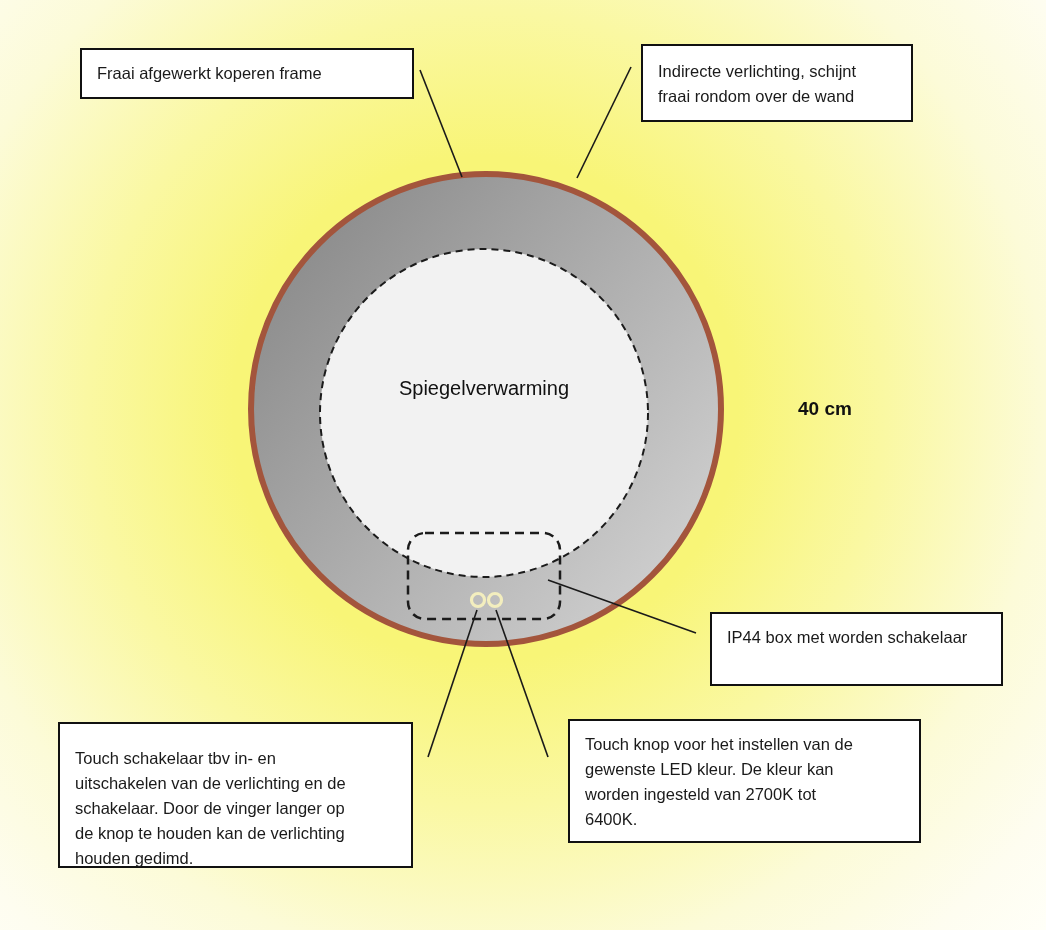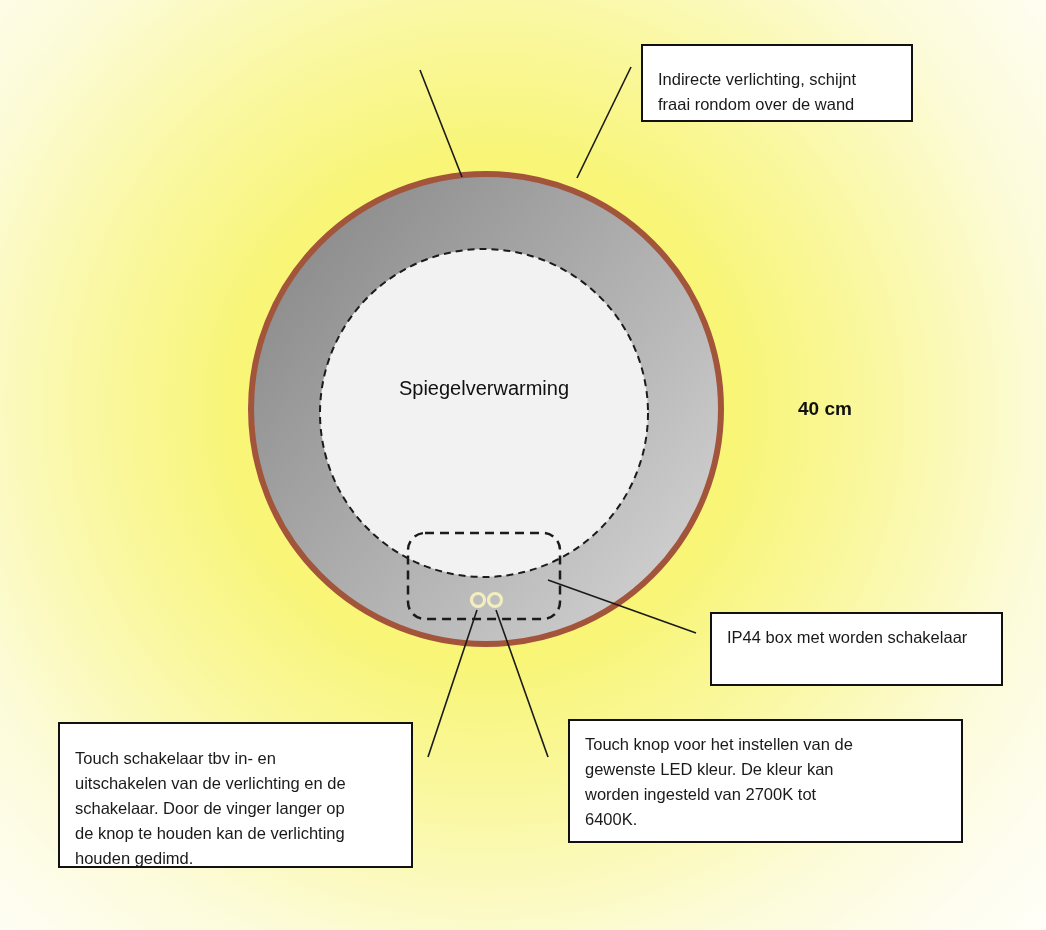--- a/index.html
+++ b/index.html
@@ -44,32 +44,32 @@
   #dim-label {
     font-size: 19px;
     font-weight: bold;
   }
   #box-frame {
     left: 80px; top: 48px; width: 334px; height: 51px;
     display: flex; align-items: center; padding: 0 15px;
   }
   #box-indirect {
     left: 641px; top: 44px; width: 272px; height: 78px;
-    padding: 21px 15px;
+    padding: 13px 15px;
   }
   #box-ip44 {
     left: 710px; top: 612px; width: 293px; height: 74px;
     padding: 11px 15px;
   }
   #box-touch-switch {
     left: 58px; top: 722px; width: 355px; height: 146px;
     padding: 22px 15px;
   }
   #box-touch-color {
-    left: 568px; top: 719px; width: 395px; height: 124px;
+    left: 568px; top: 719px; width: 353px; height: 124px;
     padding: 11px 15px;
   }
 </style>
 </head>
 <body>
 
 <div class="canvas">
 
   <svg class="overlay" width="1046" height="930" viewBox="0 0 1046 930">
     <defs>
@@ -92,20 +92,23 @@
     <line x1="631" y1="67" x2="577" y2="178" stroke="#1a1a1a" stroke-width="1.6"></line>
     <line x1="548" y1="580" x2="696" y2="633" stroke="#1a1a1a" stroke-width="1.6"></line>
     <line x1="477" y1="610" x2="428" y2="757" stroke="#1a1a1a" stroke-width="1.6"></line>
     <line x1="496" y1="610" x2="548" y2="757" stroke="#1a1a1a" stroke-width="1.6"></line>
   </svg>
 
   <div class="free-label" id="center-label" style="left: 324px; top: 377px; width: 320px;">Spiegelverwarming</div>
 
   <div class="free-label" id="dim-label" style="left: 798px; top: 398px;">40 cm</div>
 
+  <div class="callout-box" id="box-frame">
+    <div class="line">Fraai afgewerkt koperen frame</div>
+  </div>
 
   <div class="callout-box" id="box-indirect">
     <div class="line">Indirecte verlichting, schijnt</div>
     <div class="line">fraai rondom over de wand</div>
   </div>
 
   <div class="callout-box" id="box-ip44">
     <div class="line">IP44 box met worden schakelaar</div>
   </div>
 

